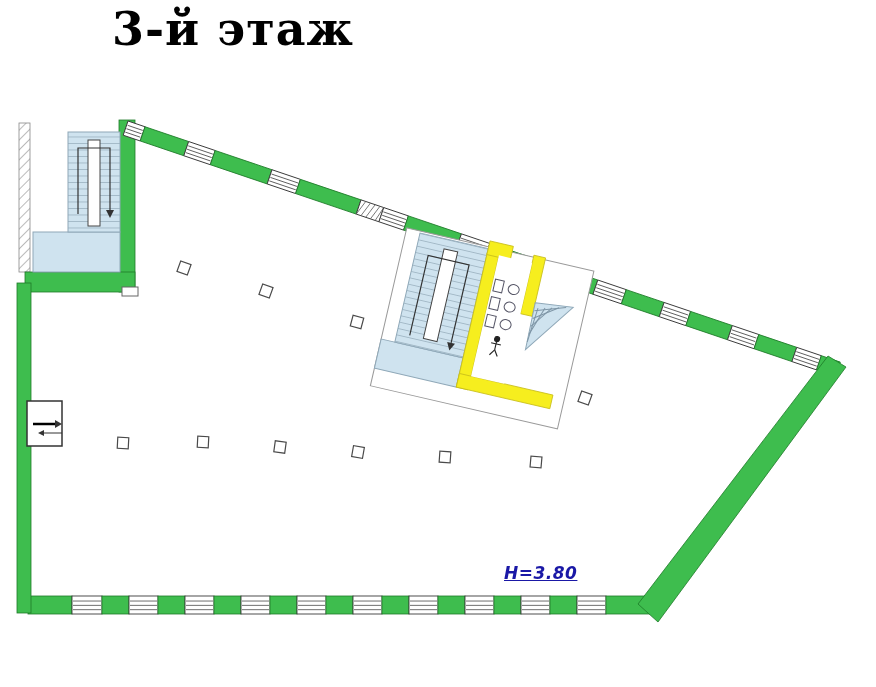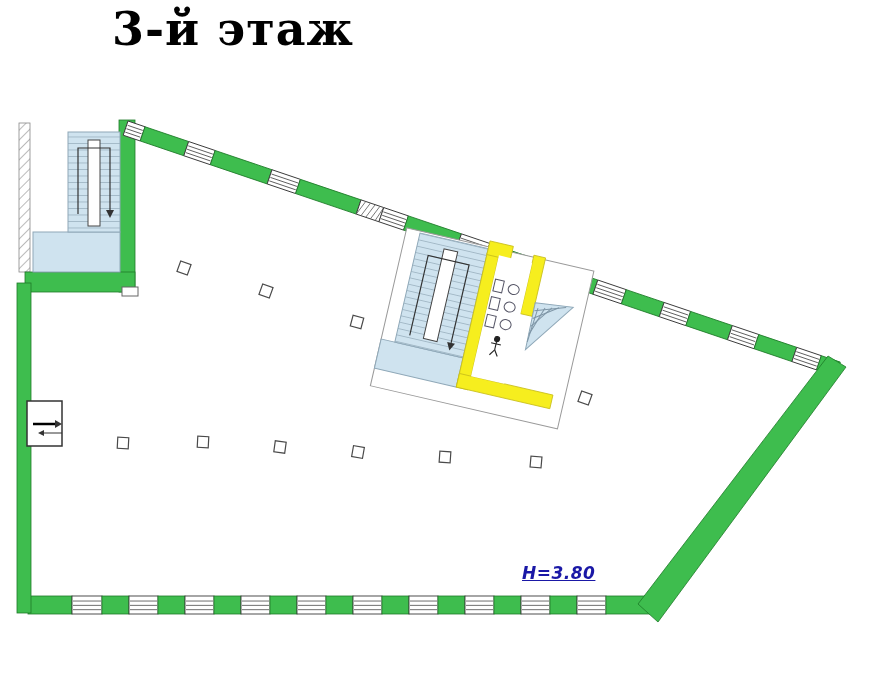--- a/index.html
+++ b/index.html
@@ -6,21 +6,21 @@
   .page{
     position:relative;width:876px;height:687px;background:#ffffff;overflow:hidden;
     font-family:"DejaVu Sans",sans-serif;
   }
   .title{
     position:absolute;left:112px;top:2px;margin:0;
     font-family:"DejaVu Serif",serif;font-weight:700;font-size:46px;color:#000;
     letter-spacing:1px;
   }
   .hlabel{
-    position:absolute;left:522px;top:563px;
+    position:absolute;left:504px;top:563px;
     font-family:"DejaVu Sans",sans-serif;font-style:italic;font-weight:700;
     font-size:17px;color:#1a18a6;text-decoration:underline;letter-spacing:.5px;
   }
   svg{position:absolute;left:0;top:0;}
   .g  {fill:#3ebd4e;stroke:#1e7a28;stroke-width:.8;}
   .w  {fill:#ffffff;stroke:#3a3a3a;stroke-width:.9;}
   .h  {fill:#ffffff;stroke:#3a3a3a;stroke-width:.9;}
   .winline{stroke:#4a4a4a;stroke-width:.8;}
   .hatchline{stroke:#666;stroke-width:.8;}
   .blue{fill:#cfe3ef;stroke:#8fa8b8;stroke-width:1;}

